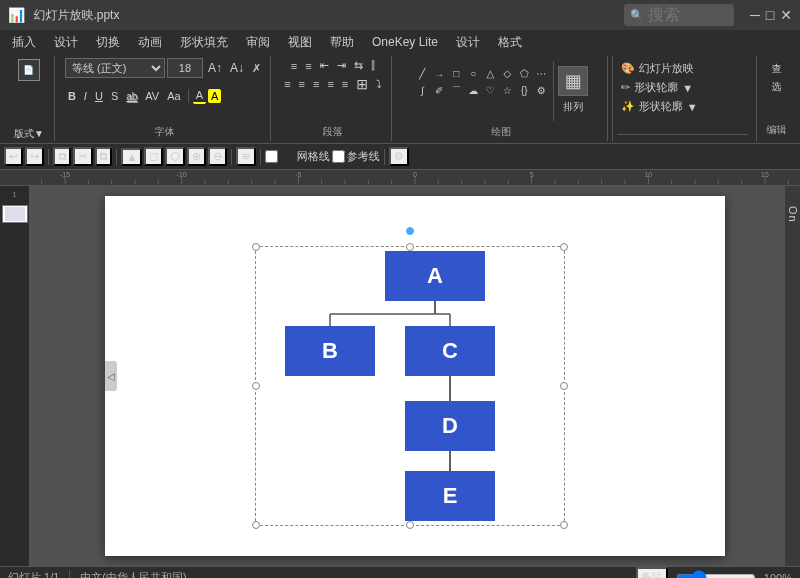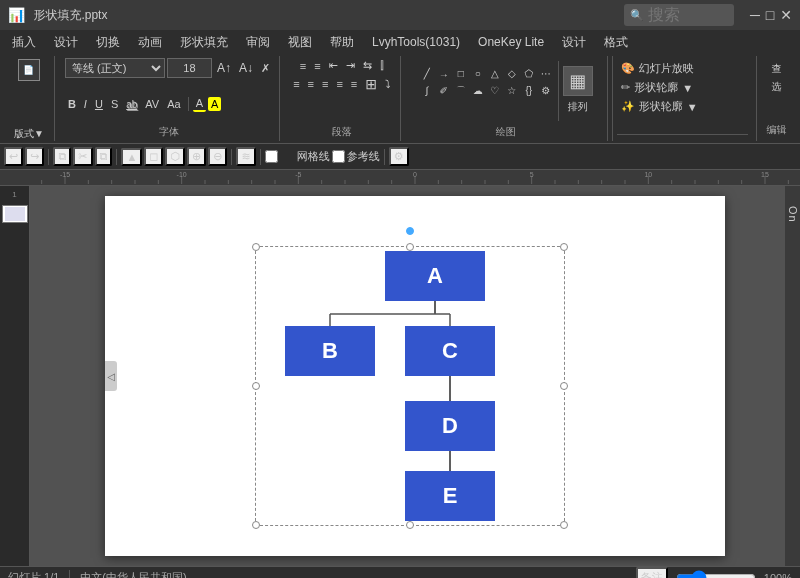--- a/index.html
+++ b/index.html
@@ -282,21 +282,21 @@
       height: 20px;
       width: 100px;
     }
     .font-size-input {
       background: #3a3a3a;
       border: 1px solid #666;
       color: #ccc;
       font-size: 11px;
       padding: 0 2px;
       height: 20px;
-      width: 45px;
+      width: 36px;
       text-align: center;
     }
 
     .format-btn-row {
       display: flex;
       align-items: center;
       gap: 2px;
     }
     .fmt-btn {
       background: none;
@@ -309,42 +309,41 @@
     }
     .fmt-btn.bold { font-weight: bold; }
     .fmt-btn.italic { font-style: italic; }
     .fmt-btn.underline { text-decoration: underline; }
   </style>
 </head>
 <body>
 
 <div id="titlebar">
   <span style="font-size:14px;">📊</span>
-  <span style="color:#ccc;font-size:12px;">形状填充.pptx</span>
+  <span style="color:#ccc;font-size:12px;">幻灯片放映.pptx</span>
   <div style="margin-left:auto;display:flex;align-items:center;background:#555;border-radius:3px;padding:2px 6px;gap:4px;">
     <span style="color:#aaa;font-size:11px;">🔍</span>
     <input type="text" style="background: transparent; border: none; outline: none; color: rgb(204, 204, 204); font-size: 16px; width: 80px;" placeholder="搜索">
   </div>
   <div style="display:flex;gap:6px;margin-left:8px;">
     <span style="cursor:pointer;color:#ccc;font-size:14px;">─</span>
     <span style="cursor:pointer;color:#ccc;font-size:14px;">□</span>
     <span style="cursor:pointer;color:#ccc;font-size:14px;">✕</span>
   </div>
 </div>
 
 <div id="menubar">
   <div class="menu-item">插入</div>
   <div class="menu-item">设计</div>
   <div class="menu-item">切换</div>
   <div class="menu-item">动画</div>
   <div class="menu-item">形状填充</div>
   <div class="menu-item">审阅</div>
   <div class="menu-item">视图</div>
   <div class="menu-item">帮助</div>
-  <div class="menu-item">LvyhTools(1031)</div>
   <div class="menu-item">OneKey Lite</div>
   <div class="menu-item">设计</div>
   <div class="menu-item">格式</div>
 </div>
 
 <div id="ribbon">
 
   <div class="ribbon-group">
     <div class="ribbon-group-content">
       <div style="display:flex;flex-direction:column;gap:1px;">
@@ -353,21 +352,21 @@
         </div>
         <div class="ribbon-btn" style="font-size:10px;margin-top:42px;">版式▼</div>
         <div class="ribbon-btn" style="font-size:10px;">重置</div>
         <div class="ribbon-btn" style="font-size:10px;">节▼</div>
       </div>
     </div>
     <div class="ribbon-group-label">幻灯片</div>
   </div>
 
   <div class="ribbon-group">
-    <div class="ribbon-group-content" style="flex-direction:column;align-items:flex-start;gap:18px;">
+    <div class="ribbon-group-content" style="flex-direction:column;align-items:flex-start;gap:10px;">
       <div class="font-row">
         <select class="font-select">
           <option>等线 (正文)</option>
         </select>
         <input type="text" class="font-size-input" value="18" style="">
         <button class="fmt-btn" style="font-size:12px;">A↑</button>
         <button class="fmt-btn" style="font-size:12px;">A↓</button>
         <button class="fmt-btn">✗</button>
       </div>
       <div class="format-btn-row">

